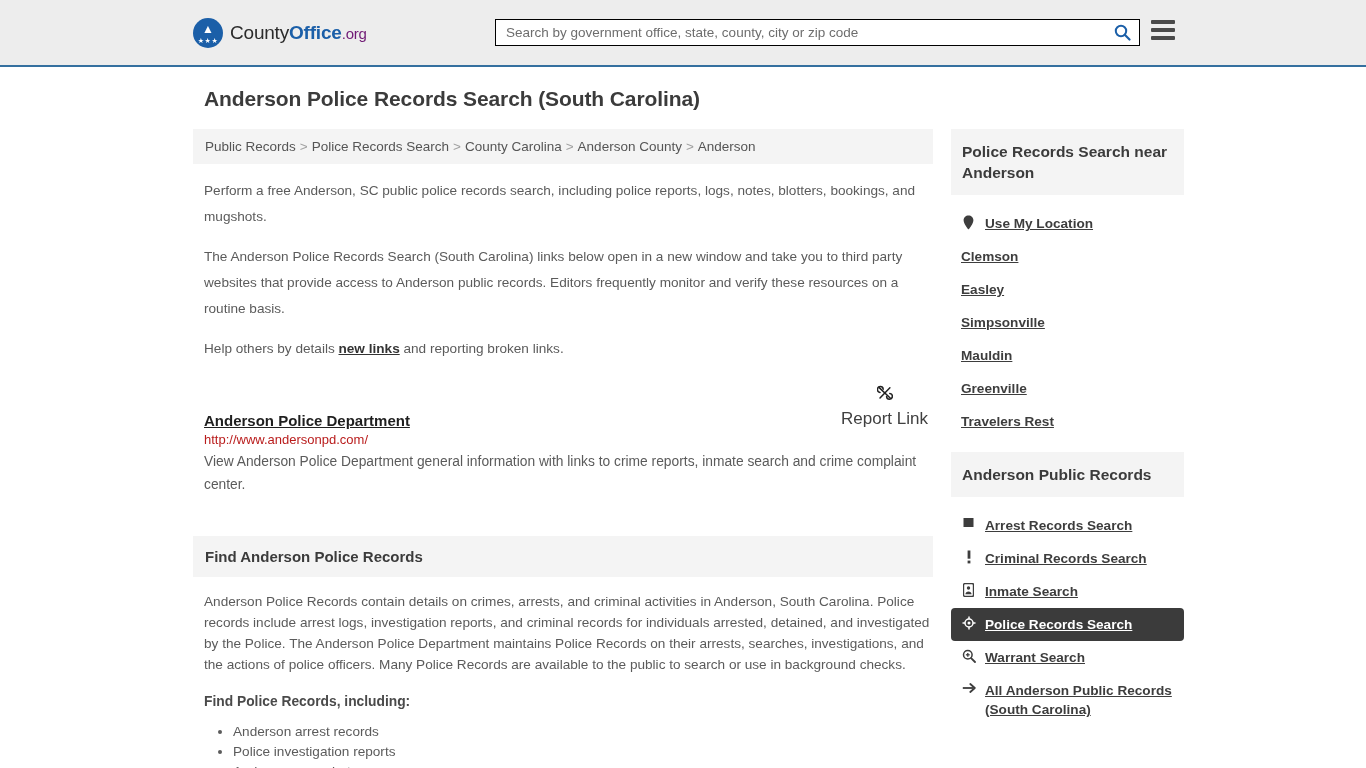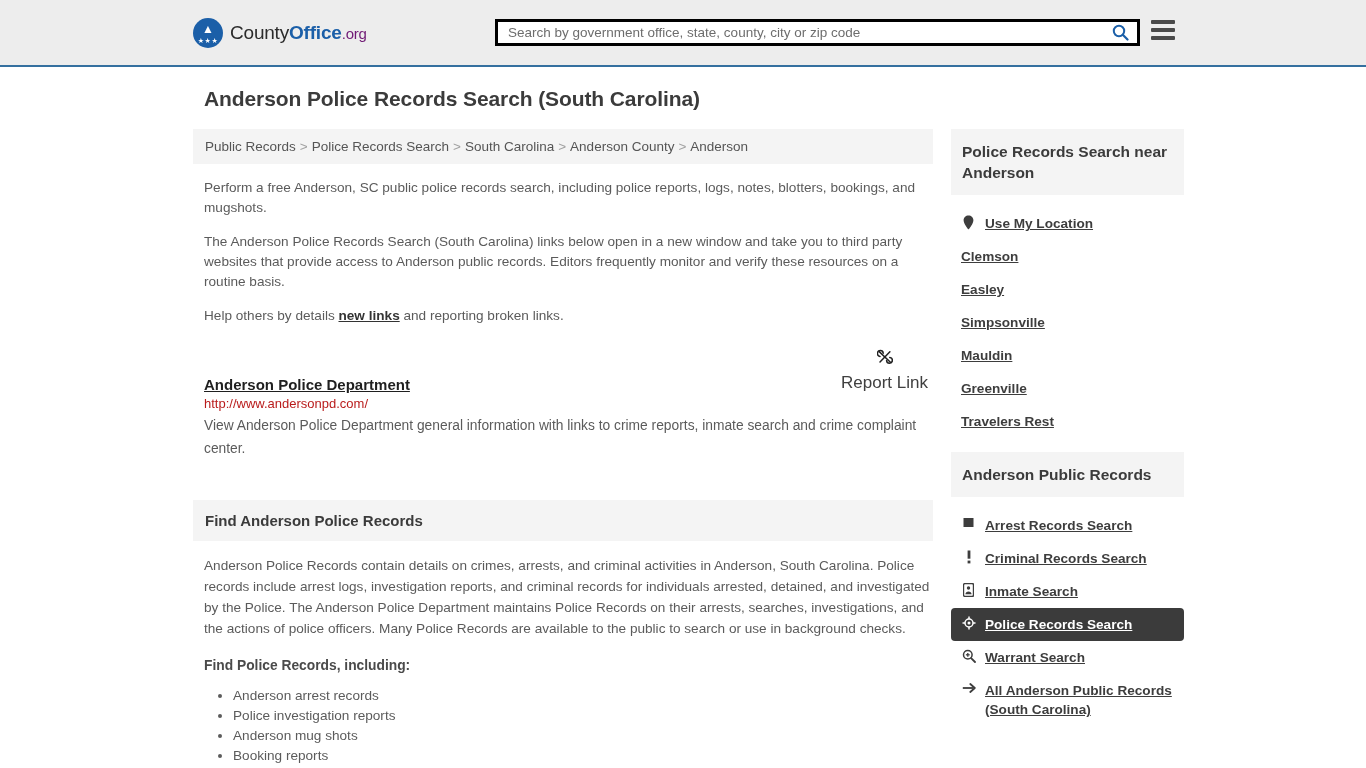--- a/index.html
+++ b/index.html
@@ -64,21 +64,21 @@
   .brand-text .bold { font-weight: bold; color: #1b5fa8; }
   .brand-text .tld { font-size: 15px; color: #701a75; }
 
   .search-wrap {
     position: absolute;
     left: 495px;
     top: 19px;
     width: 645px;
     height: 27px;
     background: #ffffff;
-    border: 3px solid #000000;
+    border: 1px solid #000000;
     display: flex;
     align-items: center;
   }
   .search-input {
     flex: 1 1 auto;
     border: none;
     outline: none;
     height: 25px;
     padding: 0 8px 0 10px;
     font-size: 13.5px;
@@ -138,21 +138,21 @@
   }
   .breadcrumb a {
     color: #555;
     text-decoration: none;
   }
   .breadcrumb .sep { color: #a0a0a0; margin: 0 4px; }
 
   
   .body-p {
     font-size: 13.6px;
-    line-height: 20px;
+    line-height: 26px;
     color: #5b5b5b;
     margin: 8px 0 14px 11px;
   }
   .body-p a { color: #333; text-decoration: underline; font-weight: bold; }
 
   
   .result { margin: 22px 0 0 11px; position: relative; }
   .result-head { display: flex; align-items: flex-end; }
   .result-title {
     font-size: 15px;
@@ -278,21 +278,21 @@
 
 <div class="page">
 
   <h1 class="page-title">Anderson Police Records Search (South Carolina)</h1>
 
   <div class="columns">
 
     <div class="main-col">
 
       <div class="breadcrumb">
-        <a href="#">Public Records</a><span class="sep">&gt;</span><a href="#">Police Records Search</a><span class="sep">&gt;</span><a href="#">South Carolina</a><span class="sep">&gt;</span><a href="#">Anderson County</a><span class="sep">&gt;</span><a href="#">Anderson</a>
+        <a href="#">Public Records</a><span class="sep">&gt;</span><a href="#">Police Records Search</a><span class="sep">&gt;</span><a href="#">County Carolina</a><span class="sep">&gt;</span><a href="#">Anderson County</a><span class="sep">&gt;</span><a href="#">Anderson</a>
       </div>
 
       <p class="body-p">Perform a free Anderson, SC public police records search, including police reports, logs, notes, blotters, bookings, and mugshots.</p>
       <p class="body-p">The Anderson Police Records Search (South Carolina) links below open in a new window and take you to third party websites that provide access to Anderson public records. Editors frequently monitor and verify these resources on a routine basis.</p>
       <p class="body-p"><span>Help others by details </span><a href="#">new links</a><span> and reporting broken links.</span></p>
 
       <div class="result">
         <div class="result-head">
           <a href="#" class="result-title">Anderson Police Department</a>
           <span class="report-link">

